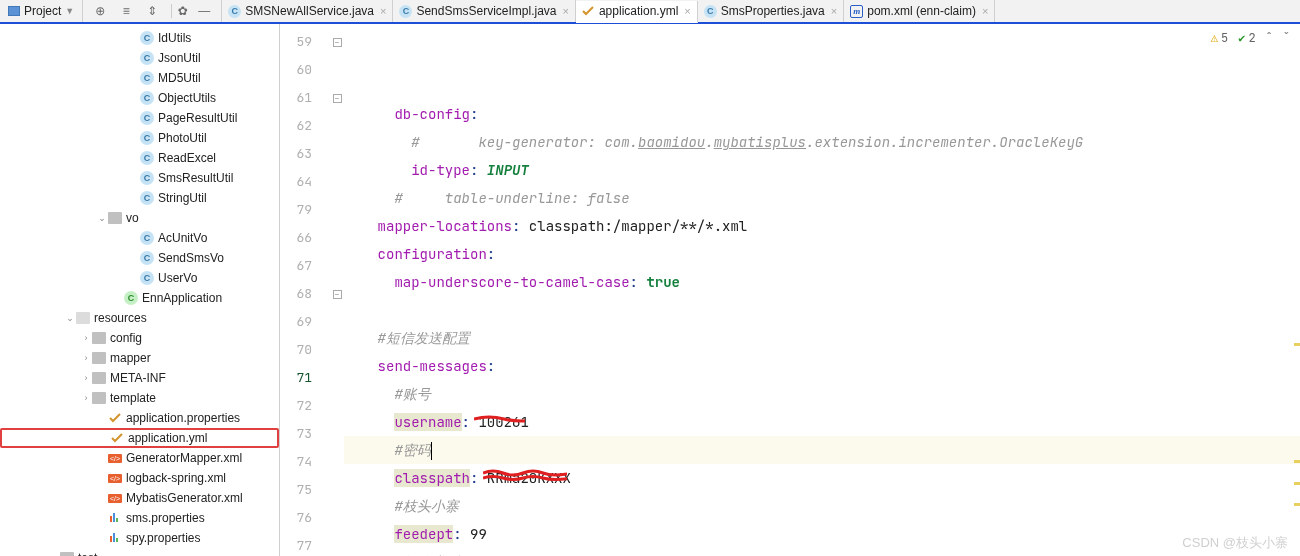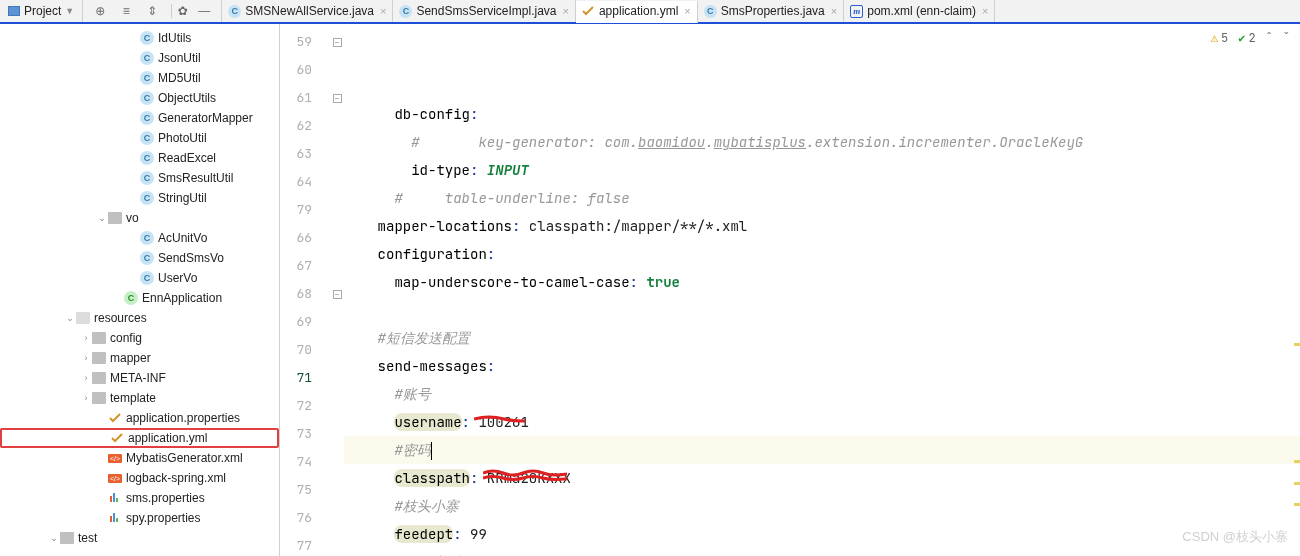--- a/index.html
+++ b/index.html
@@ -32,38 +32,38 @@
 .editor { flex: 1; display: flex; background: #fff; overflow: hidden; position: relative; }
 .gutter { width: 50px; text-align: right; color: #b0b0b0; font-family: "JetBrains Mono", Consolas, monospace; font-size: 13px; padding-top: 4px; user-select: none; }
 .gutter .ln { height: 28px; line-height: 28px; padding-right: 18px; position: relative; }
 .gutter .ln.cur { color: #14532d; }
 .fold-col { width: 14px; padding-top: 4px; }
 .fold-col .fm { height: 28px; display: flex; align-items: center; justify-content: center; }
 .fold-col .fbox { width: 9px; height: 9px; border: 1px solid #aaa; font-size: 8px; line-height: 7px; text-align: center; color: #888; }
 .code { flex: 1; font-family: "JetBrains Mono", Consolas, monospace; font-size: 14px; padding-top: 4px; overflow: hidden; white-space: pre; position: relative; }
 .code .line { height: 28px; line-height: 28px; }
 .code .line.current { background: #fcfaed; }
-.k-key { color: #000000; }
-.k-key.hl { background: #e8e8d0; border-radius: 8px; }
+.k-key { color: #a21caf; }
+.k-key.hl { background: #e8e8d0; }
 .k-val { color: #15803d; font-weight: bold; }
 .k-val.it { font-style: italic; }
 .k-com { color: #989898; font-style: italic; }
 .k-colon { color: #1a3a8a; }
 .redact { display: inline-block; position: relative; }
 .redact .scribble { position: absolute; top: 3px; left: -4px; right: -4px; height: 14px; }
 .scribble path { stroke: #e02020; stroke-width: 3; fill: none; }
 .cursor { display: inline-block; width: 1px; height: 18px; background: #000; vertical-align: middle; }
 .status-hints { position: absolute; top: 6px; right: 10px; display: flex; align-items: center; gap: 10px; font-size: 12px; }
 .hint { display: flex; align-items: center; gap: 3px; }
 .hint .tri { color: #e8b020; }
 .hint .chk { color: #2a9a2a; }
 .hint .num { color: #666; }
 .minimap { position: absolute; top: 0; right: 0; width: 6px; height: 100%; }
 .mm-mark { position: absolute; right: 0; width: 6px; height: 3px; background: #e8d060; }
-.watermark { position: absolute; bottom: 10px; right: 12px; color: #d0d0d0; font-size: 13px; font-family: Arial; }
+.watermark { position: absolute; bottom: 4px; right: 12px; color: #d0d0d0; font-size: 13px; font-family: Arial; }
 </style>
 </head>
 <body>
 
 <div class="ide">
   <div class="tabs-row">
     <div class="project-label">
       <span class="proj-icon"></span>
       <span>Project</span>
       <span class="dropdown-arrow">▼</span>
@@ -131,21 +131,21 @@
         <div class="tree-row">
           <span class="indent" style="width: 120px;"></span>
           <span class="arrow"></span>
           <span class="cic">C</span>
           <span>ObjectUtils</span>
         </div>
         <div class="tree-row">
           <span class="indent" style="width: 120px;"></span>
           <span class="arrow"></span>
           <span class="cic">C</span>
-          <span>GeneratorMapper</span>
+          <span>PageResultUtil</span>
         </div>
         <div class="tree-row">
           <span class="indent" style="width: 120px;"></span>
           <span class="arrow"></span>
           <span class="cic">C</span>
           <span>PhotoUtil</span>
         </div>
         <div class="tree-row">
           <span class="indent" style="width: 120px;"></span>
           <span class="arrow"></span>
@@ -243,29 +243,37 @@
             </svg>
           </span>
           <span>application.yml</span>
         </div>
         <div class="tree-row">
           <span class="indent" style="width: 88px;"></span>
           <span class="arrow"></span>
           <span class="fprop">
             <span style="background:#e86030;color:#fff;font-size:7px;padding:1px 2px;border-radius:1px">&lt;/&gt;</span>
           </span>
+          <span>GeneratorMapper.xml</span>
+        </div>
+        <div class="tree-row">
+          <span class="indent" style="width: 88px;"></span>
+          <span class="arrow"></span>
+          <span class="fprop">
+            <span style="background:#e86030;color:#fff;font-size:7px;padding:1px 2px;border-radius:1px">&lt;/&gt;</span>
+          </span>
+          <span>logback-spring.xml</span>
+        </div>
+        <div class="tree-row">
+          <span class="indent" style="width: 88px;"></span>
+          <span class="arrow"></span>
+          <span class="fprop">
+            <span style="background:#e86030;color:#fff;font-size:7px;padding:1px 2px;border-radius:1px">&lt;/&gt;</span>
+          </span>
           <span>MybatisGenerator.xml</span>
-        </div>
-        <div class="tree-row">
-          <span class="indent" style="width: 88px;"></span>
-          <span class="arrow"></span>
-          <span class="fprop">
-            <span style="background:#e86030;color:#fff;font-size:7px;padding:1px 2px;border-radius:1px">&lt;/&gt;</span>
-          </span>
-          <span>logback-spring.xml</span>
         </div>
         <div class="tree-row">
           <span class="indent" style="width: 88px;"></span>
           <span class="arrow"></span>
           <span class="fprop">
             <span style="display:inline-block;width:10px;height:10px"><span style="display:inline-block;width:2px;height:6px;background:#e86030;margin-right:1px"></span><span style="display:inline-block;width:2px;height:9px;background:#4a90d8;margin-right:1px"></span><span style="display:inline-block;width:2px;height:4px;background:#5ab85a"></span></span>
           </span>
           <span>sms.properties</span>
         </div>
         <div class="tree-row">

